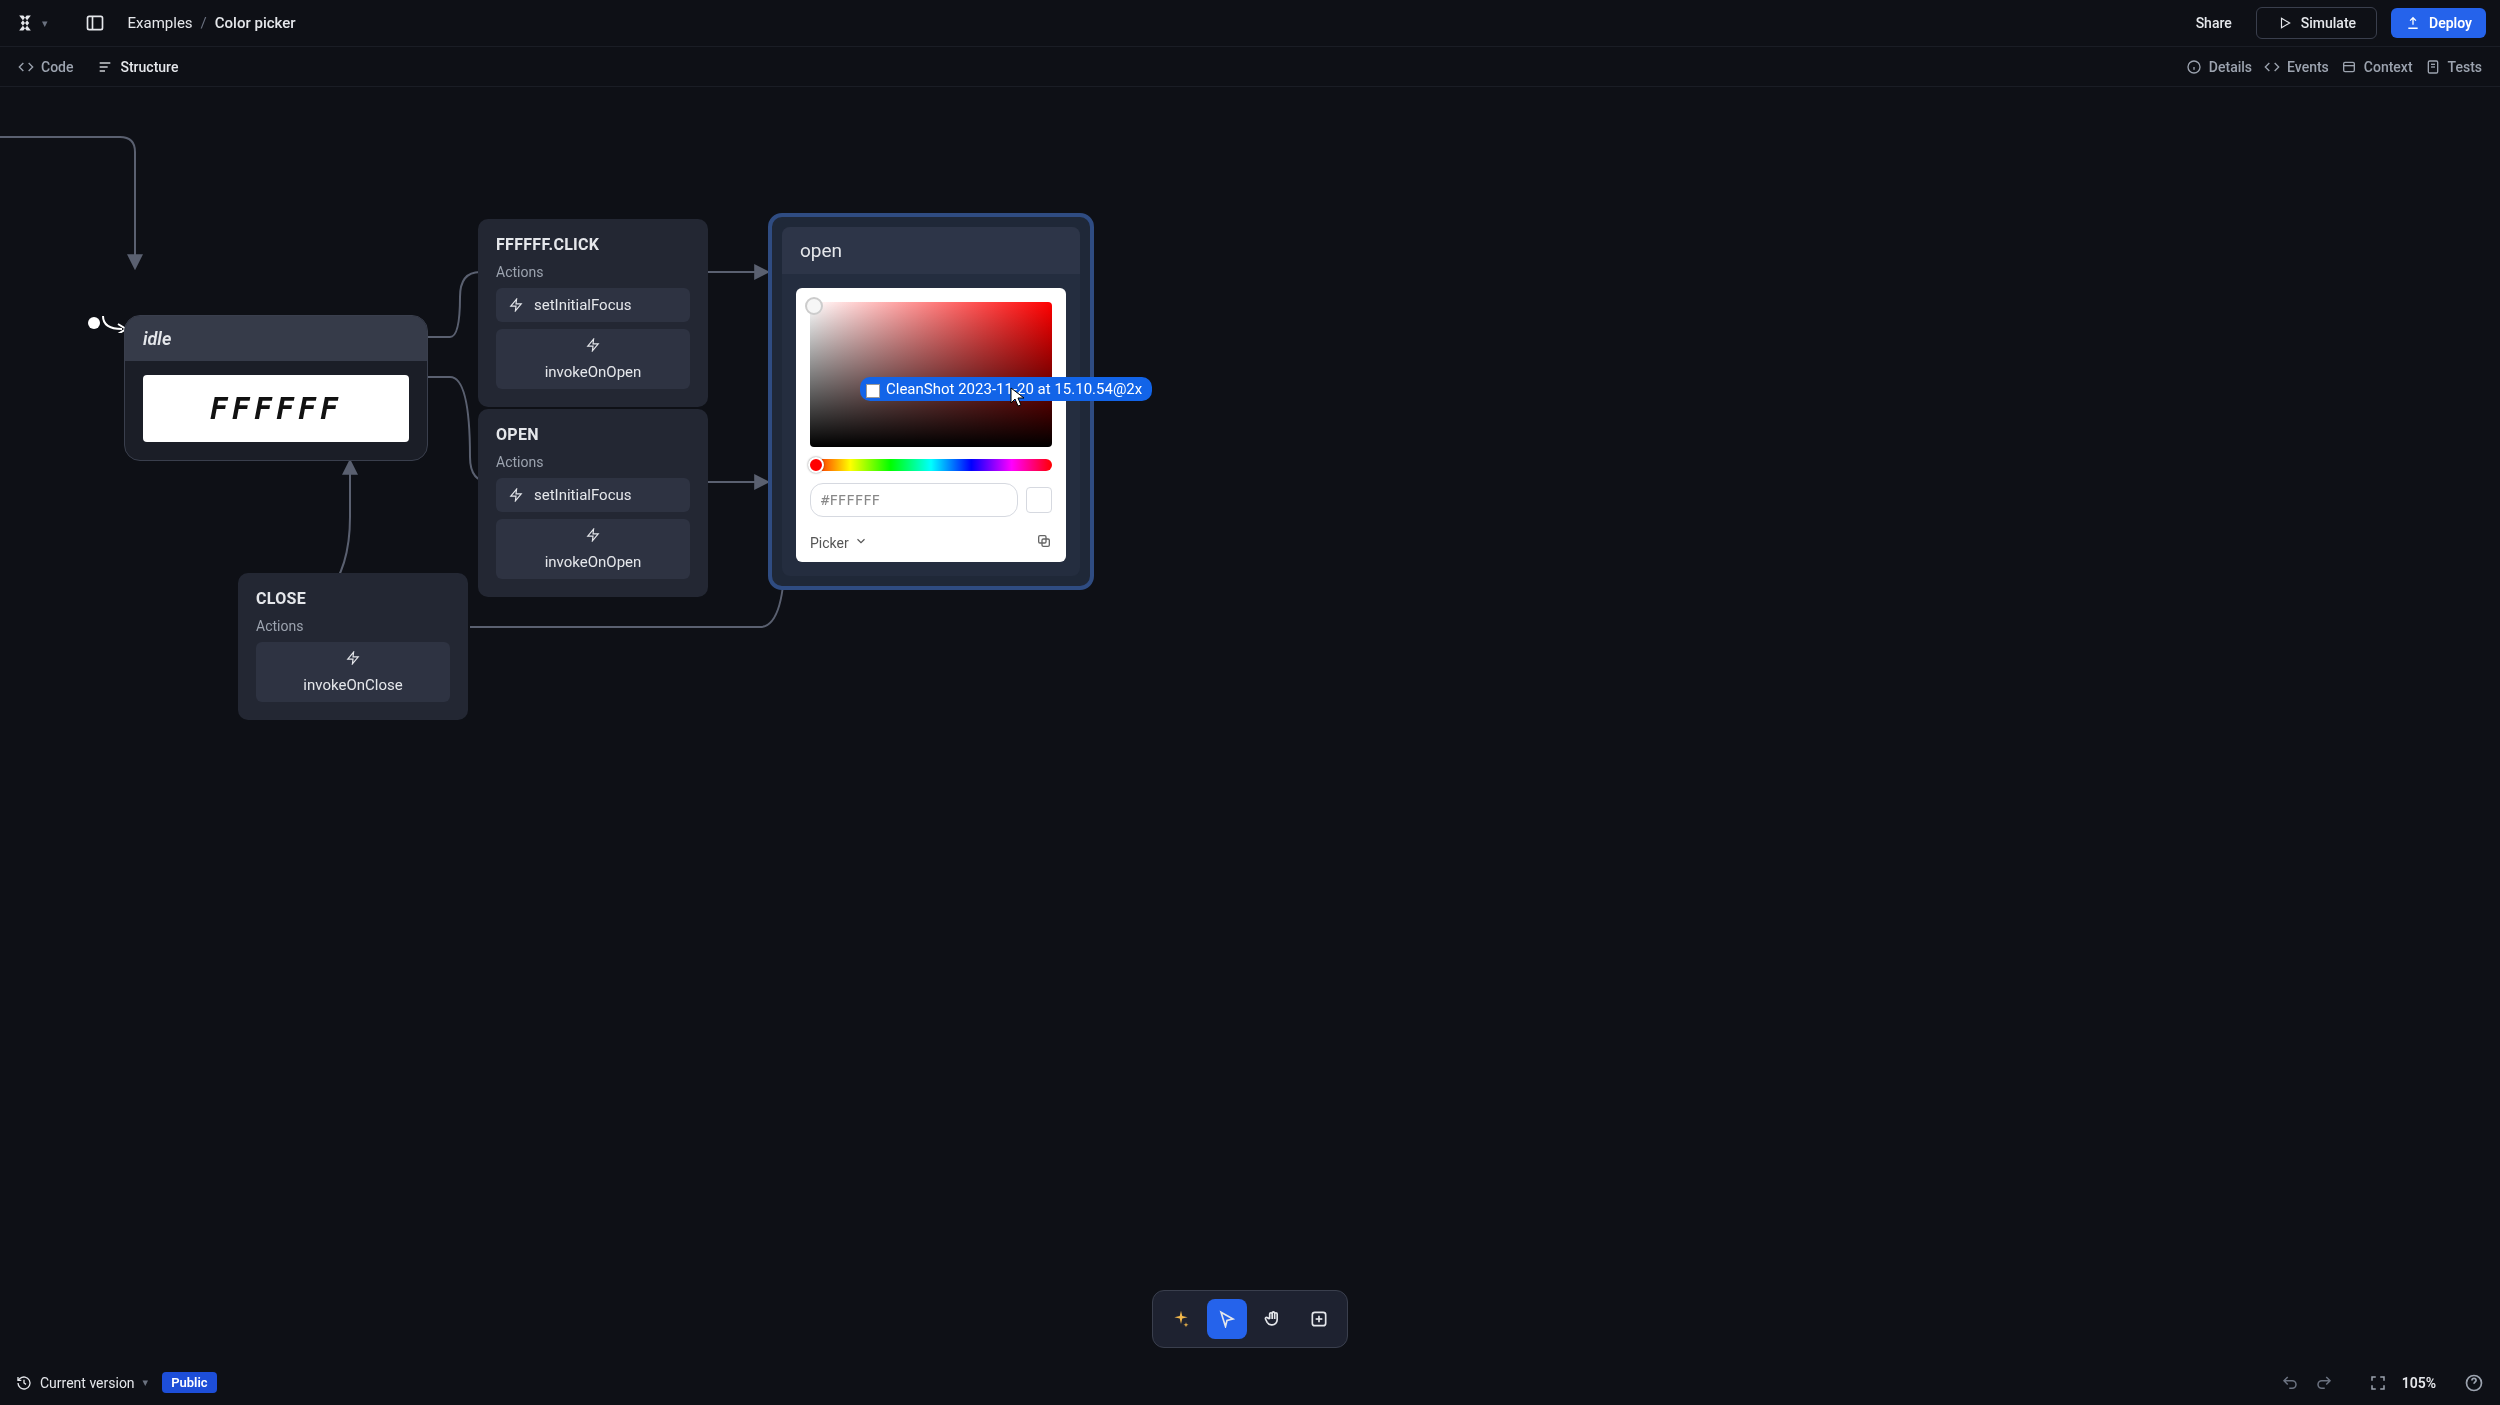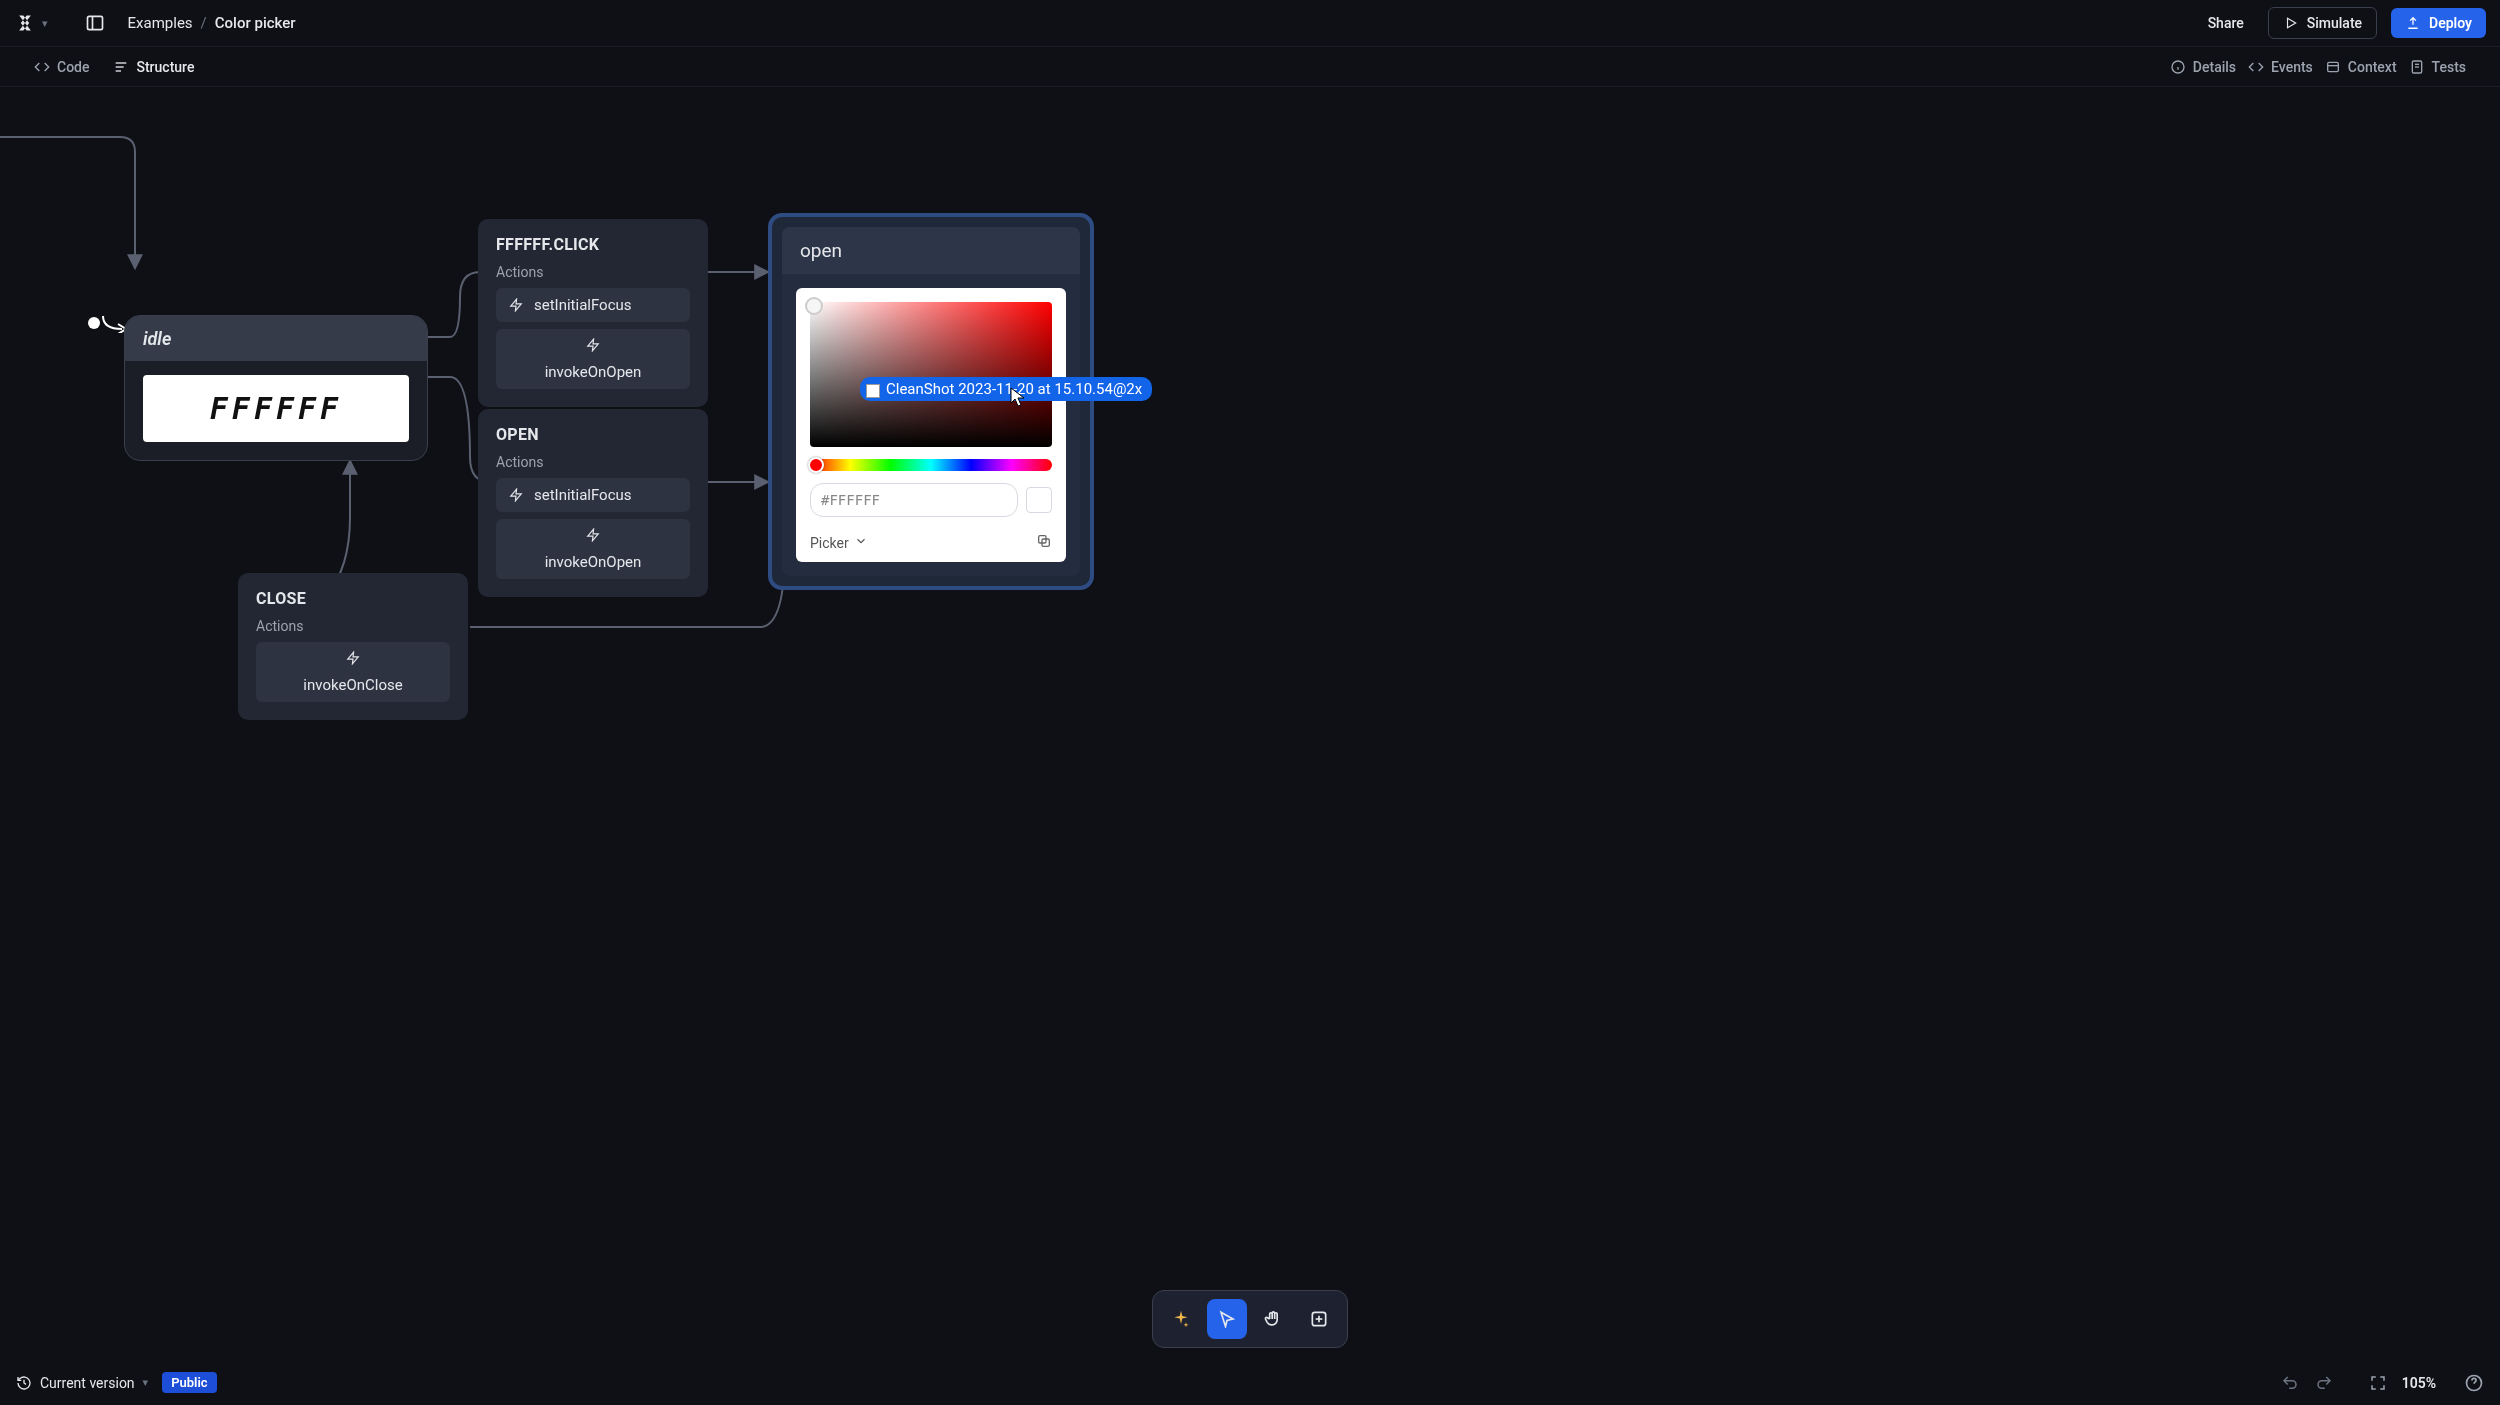--- a/index.html
+++ b/index.html
@@ -44,36 +44,36 @@
   .panel-toggle { width: 22px; height: 22px; display:flex; align-items:center; justify-content:center; color: var(--text); margin-left: 20px; }
   .breadcrumbs { display: flex; align-items: center; gap: 8px; margin-left: 6px; font-size: 15px; }
   .breadcrumbs .sep { color: var(--text-dimmer); }
   .breadcrumbs .crumb-parent { color: var(--text); }
   .breadcrumbs .crumb-current { color: var(--text); font-weight: 500; }
   .topbar-spacer { flex: 1; }
   .topbar-actions { display: flex; align-items: center; gap: 14px; }
   .btn-plain { color: var(--text); padding: 6px 10px; font-weight: 500; }
   .btn-outline {
     display: flex; align-items: center; gap: 8px;
-    padding: 7px 14px; border: 1px solid var(--border);
+    padding: 7px 20px; border: 1px solid var(--border);
     border-radius: 6px; font-weight: 500;
   }
   .btn-primary {
     display: flex; align-items: center; gap: 8px;
     padding: 7px 14px; background: var(--accent);
     border-radius: 6px; font-weight: 600; color: #fff;
   }
   .icon16 { width:16px; height:16px; display:inline-flex; align-items:center; justify-content:center; }
 
   
   .tabbar {
     height: 40px;
     display: flex;
     align-items: center;
-    padding: 0 32px;
+    padding: 0 16px;
     gap: 20px;
     border-bottom: 1px solid #1a1d25;
   }
   .tab {
     display: flex; align-items: center; gap: 7px;
     color: var(--text-dim); padding: 4px 2px; font-weight: 500;
   }
   .tab.active { color: var(--text); }
   .tabbar-spacer { flex: 1; }
   .tabbar-right { display: flex; gap: 8px; }

